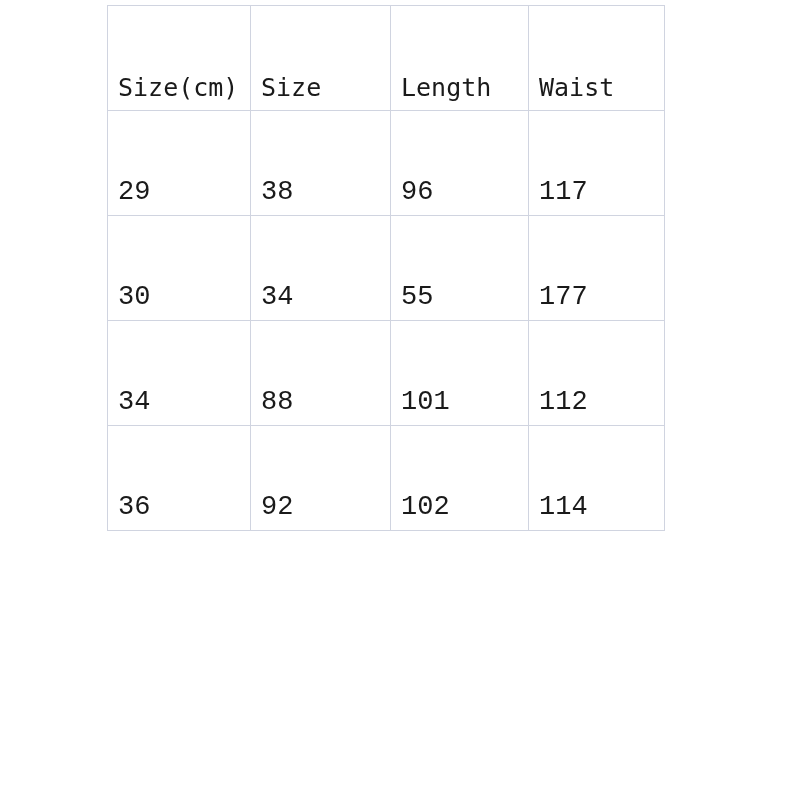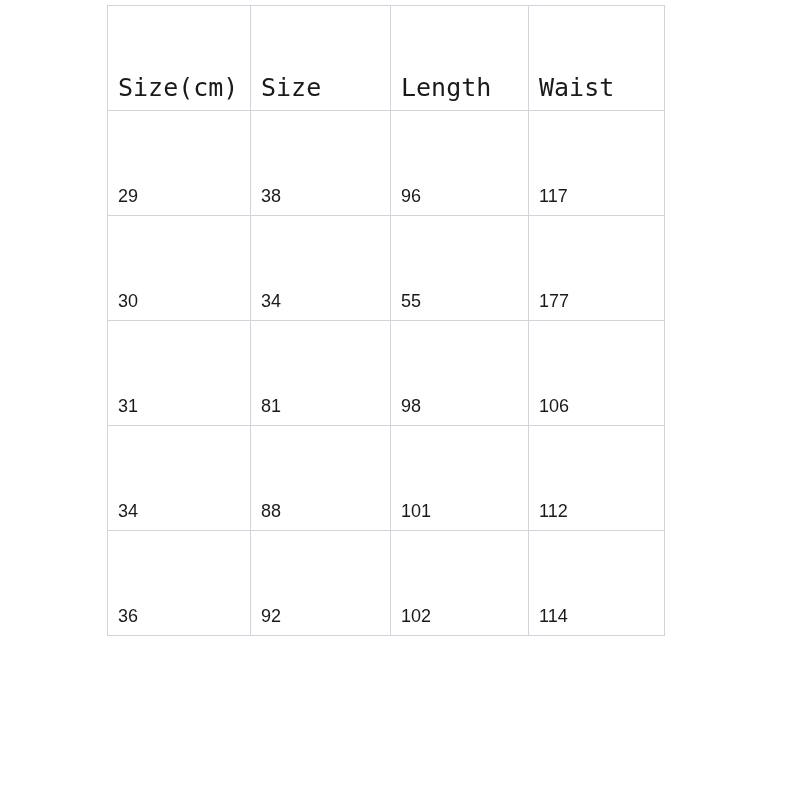--- a/index.html
+++ b/index.html
@@ -40,22 +40,22 @@
     background: #ffffff;
     overflow: hidden;
     white-space: nowrap;
   }
   .size-table th {
     font-family: "DejaVu Sans Mono", "Liberation Mono", monospace;
     font-size: 25px;
     letter-spacing: 0px;
   }
   .size-table td {
-    font-family: Liberation Sans, sans-serif;
-    font-size: 18px;
+    font-family: Liberation Mono, monospace;
+    font-size: 27px;
     letter-spacing: 0px;
   }
   col.c1 { width: 143px; }
   col.c2 { width: 140px; }
   col.c3 { width: 138px; }
   col.c4 { width: 136px; }
 </style>
 </head>
 <body>
 
@@ -82,26 +82,20 @@
         <td>96</td>
         <td>117</td>
       </tr>
       <tr>
         <td>30</td>
         <td>34</td>
         <td>55</td>
         <td>177</td>
       </tr>
       <tr>
-        <td>31</td>
-        <td>81</td>
-        <td>98</td>
-        <td>106</td>
-      </tr>
-      <tr>
         <td>34</td>
         <td>88</td>
         <td>101</td>
         <td>112</td>
       </tr>
       <tr>
         <td>36</td>
         <td>92</td>
         <td>102</td>
         <td>114</td>

